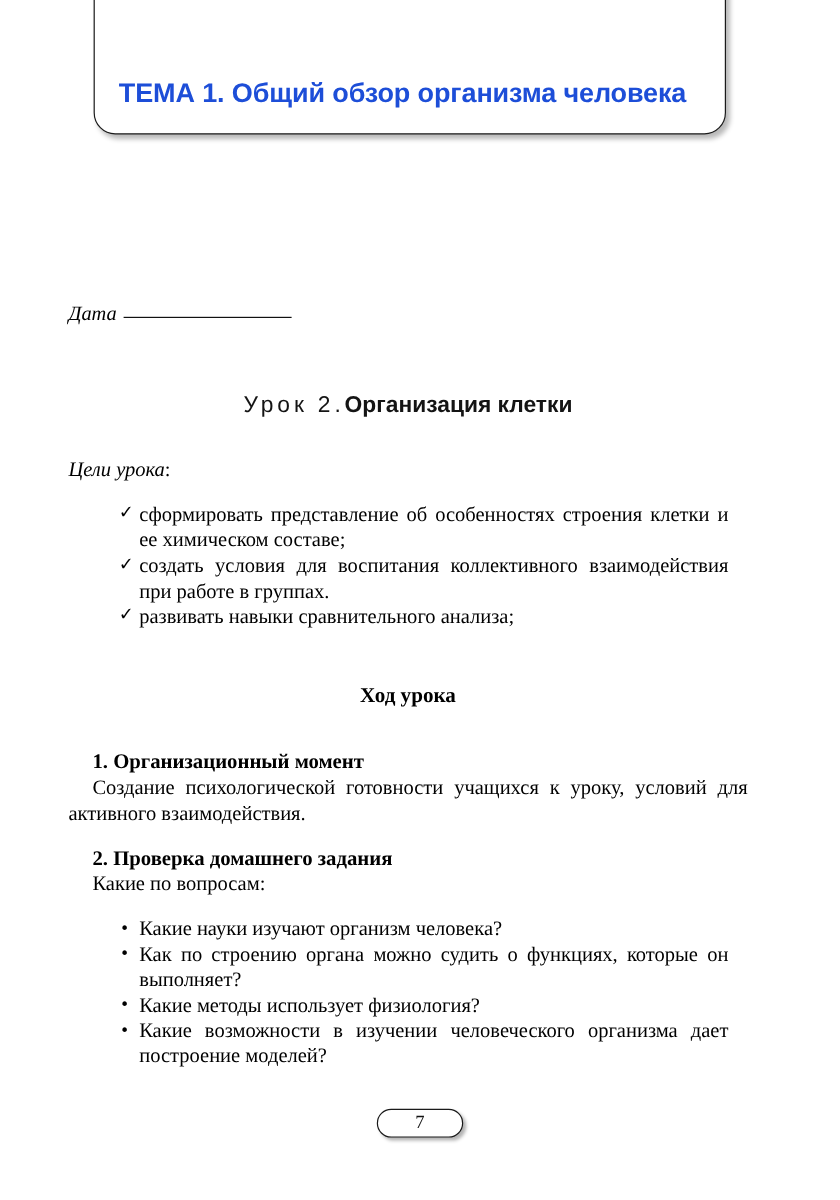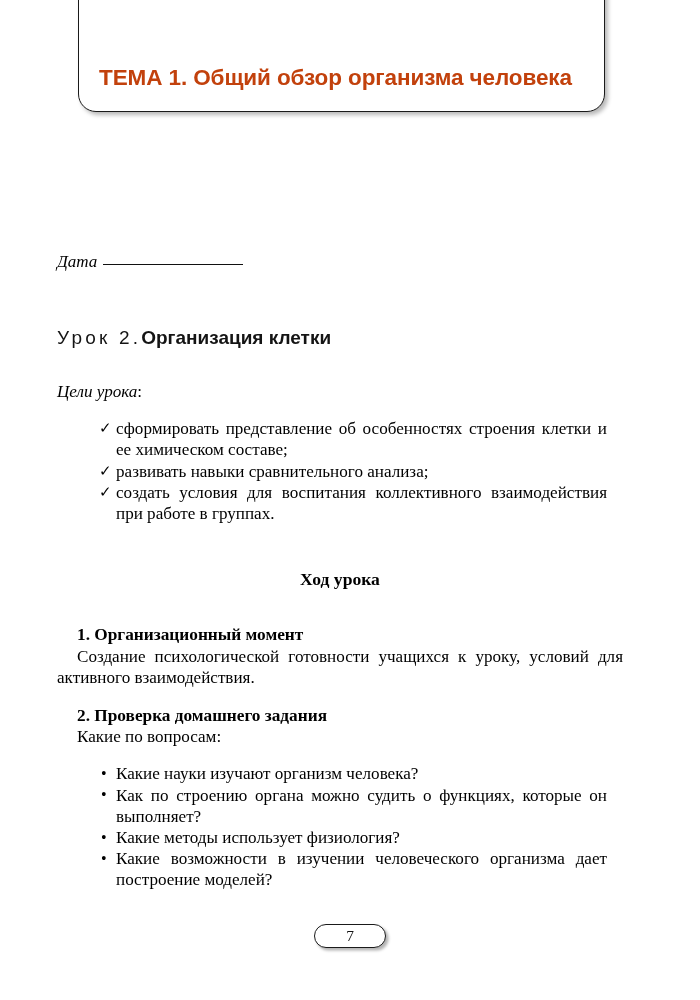--- a/index.html
+++ b/index.html
@@ -32,21 +32,21 @@
   }
   .theme-banner-title {
     position: absolute;
     left: 20px;
     right: 14px;
     bottom: 20px;
     font-family: "Liberation Sans", "DejaVu Sans", sans-serif;
     font-weight: bold;
     font-size: 22.5px;
     letter-spacing: -0.1px;
-    color: #c2410c;
+    color: #1d4ed8;
     white-space: nowrap;
   }
 
   
   .page {
     position: absolute;
     left: 57px;
     top: 0;
     width: 566px;   
     height: 732px;
@@ -68,21 +68,21 @@
     margin-left: 6px;
     vertical-align: 2px;
     height: 12px;
   }
 
   .lesson-title {
     position: absolute;
     top: 327px;
     left: 0;
     width: 566px;
-    text-align: left;
+    text-align: center;
     font-family: "Liberation Sans", "DejaVu Sans", sans-serif;
     font-size: 19px;
     color: #141414;
     white-space: nowrap;
   }
   .lesson-title .lesson-label {
     letter-spacing: 3.2px;
     font-weight: normal;
   }
   .lesson-title .lesson-name {
@@ -194,22 +194,22 @@
   <div class="lesson-title">
     <span class="lesson-label">Урок 2.</span><span class="lesson-name">Организация клетки</span>
   </div>
 
   <div class="flow">
 
     <p class="para"><span class="lead-label">Цели урока</span><span>:</span></p>
 
     <ul class="checklist">
       <li>сформировать представление об особенностях строения клетки и ее химическом составе;</li>
+      <li>создать условия для воспитания коллективного взаимодействия при работе в группах.</li>
       <li>развивать навыки сравнительного анализа;</li>
-      <li>создать условия для воспитания коллективного взаимодействия при работе в группах.</li>
     </ul>
 
 
     <div class="gap-md"></div>
 
     <p class="centered-head">Ход урока</p>
 
     <div class="gap-lg"></div>
 
     <p class="sect-head">1. Организационный момент</p>

